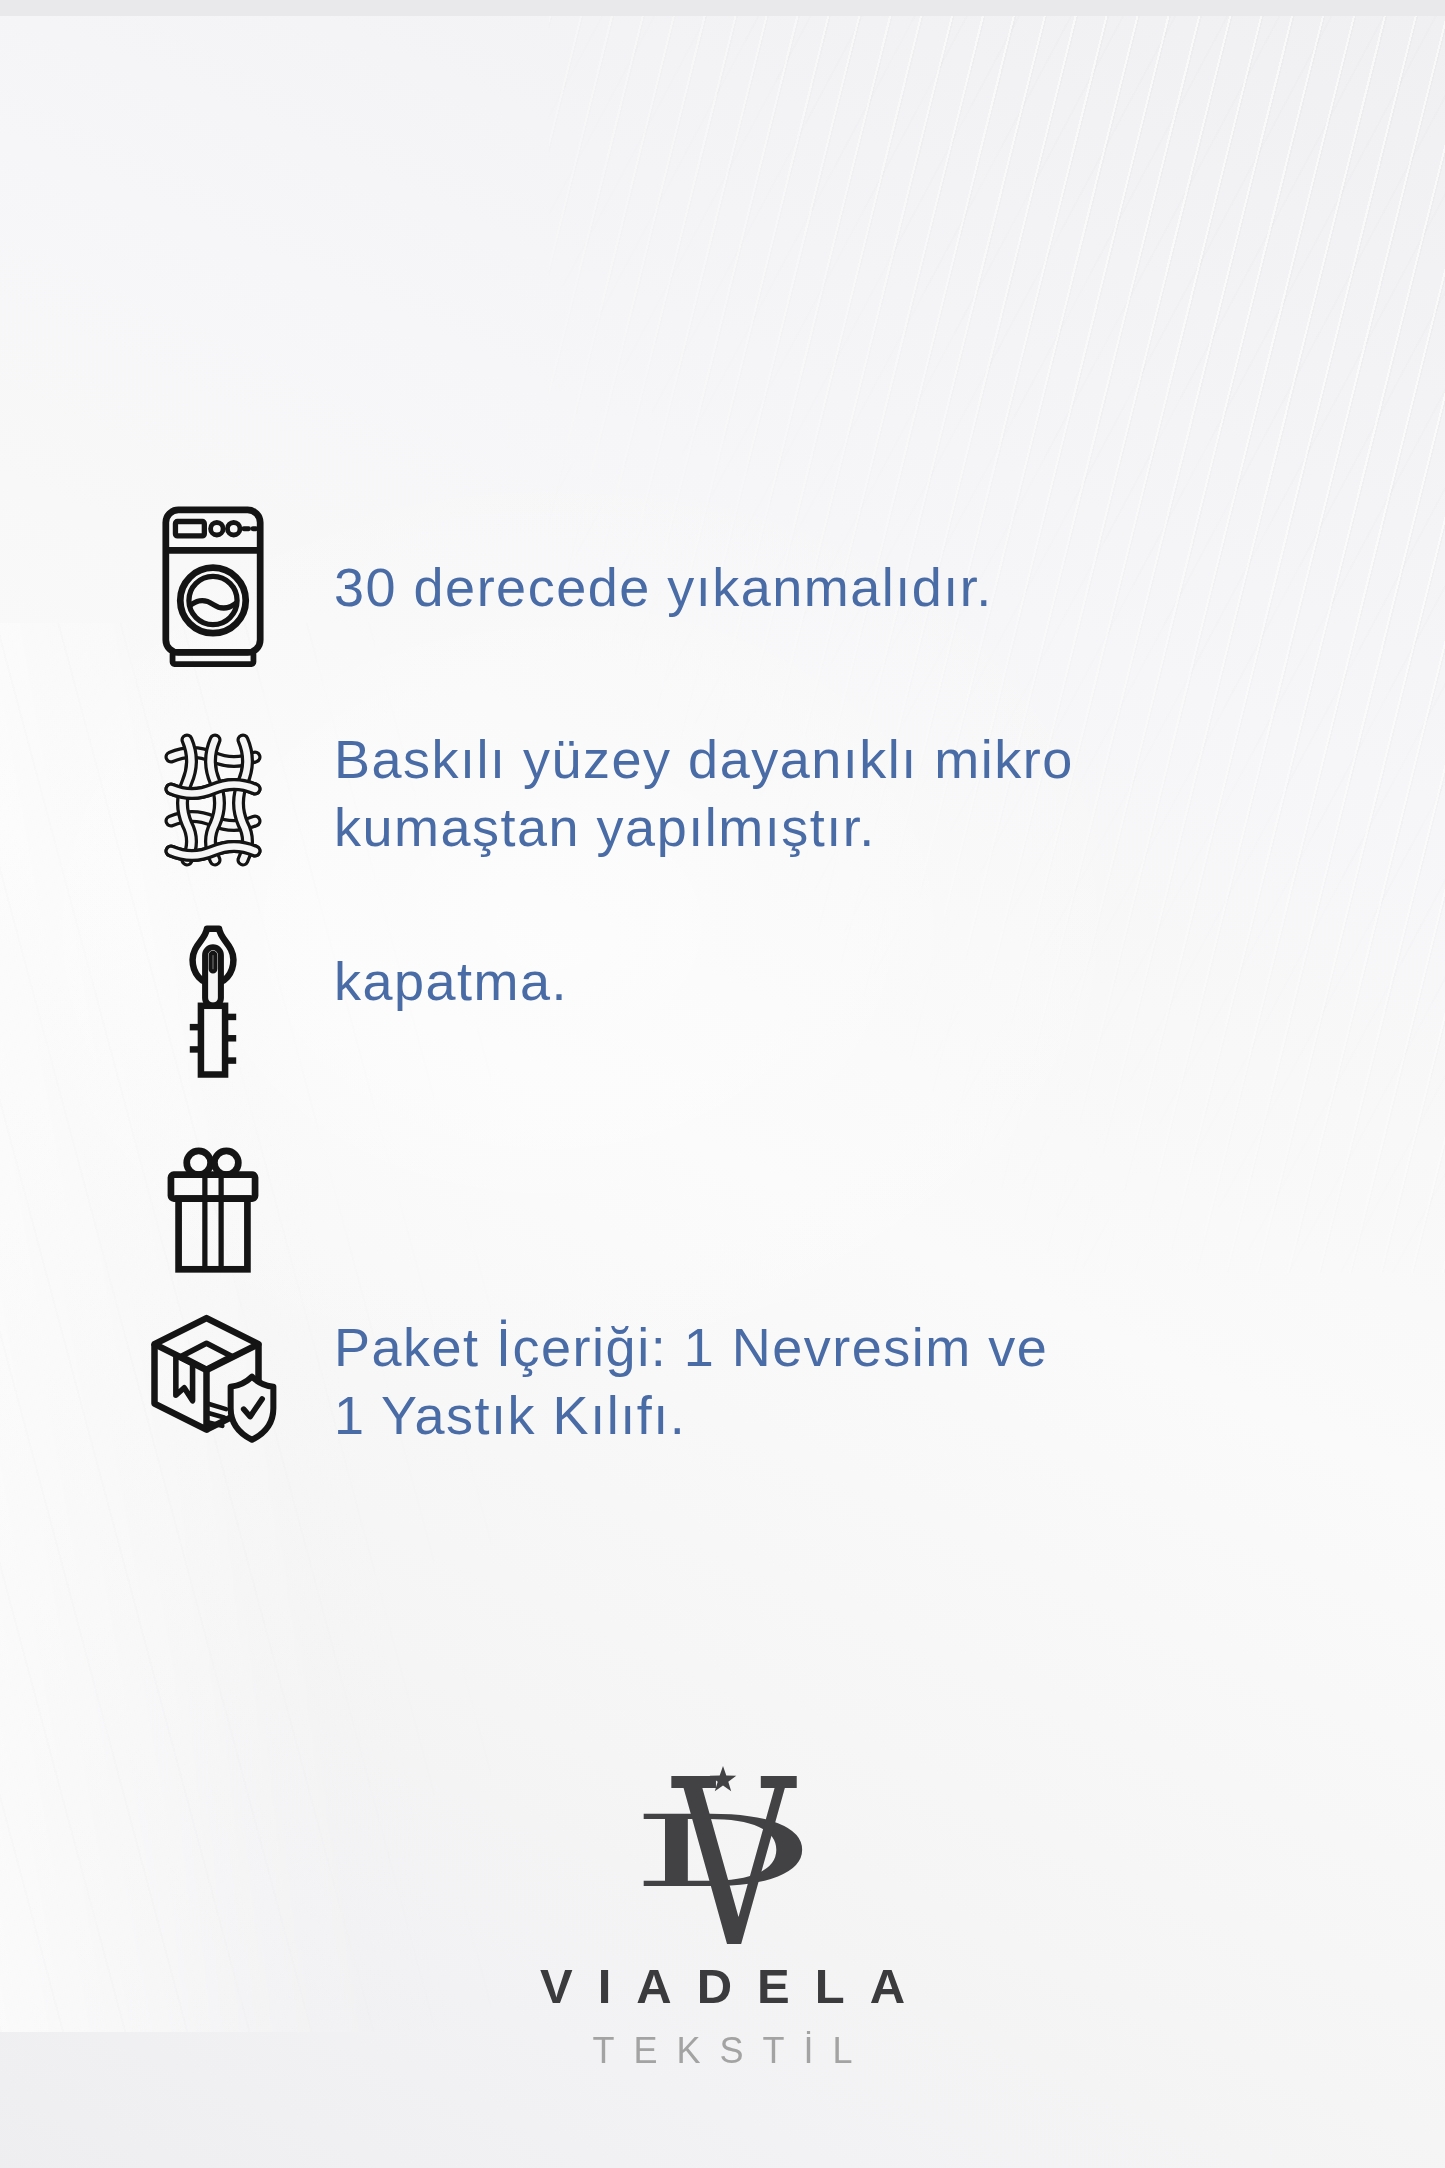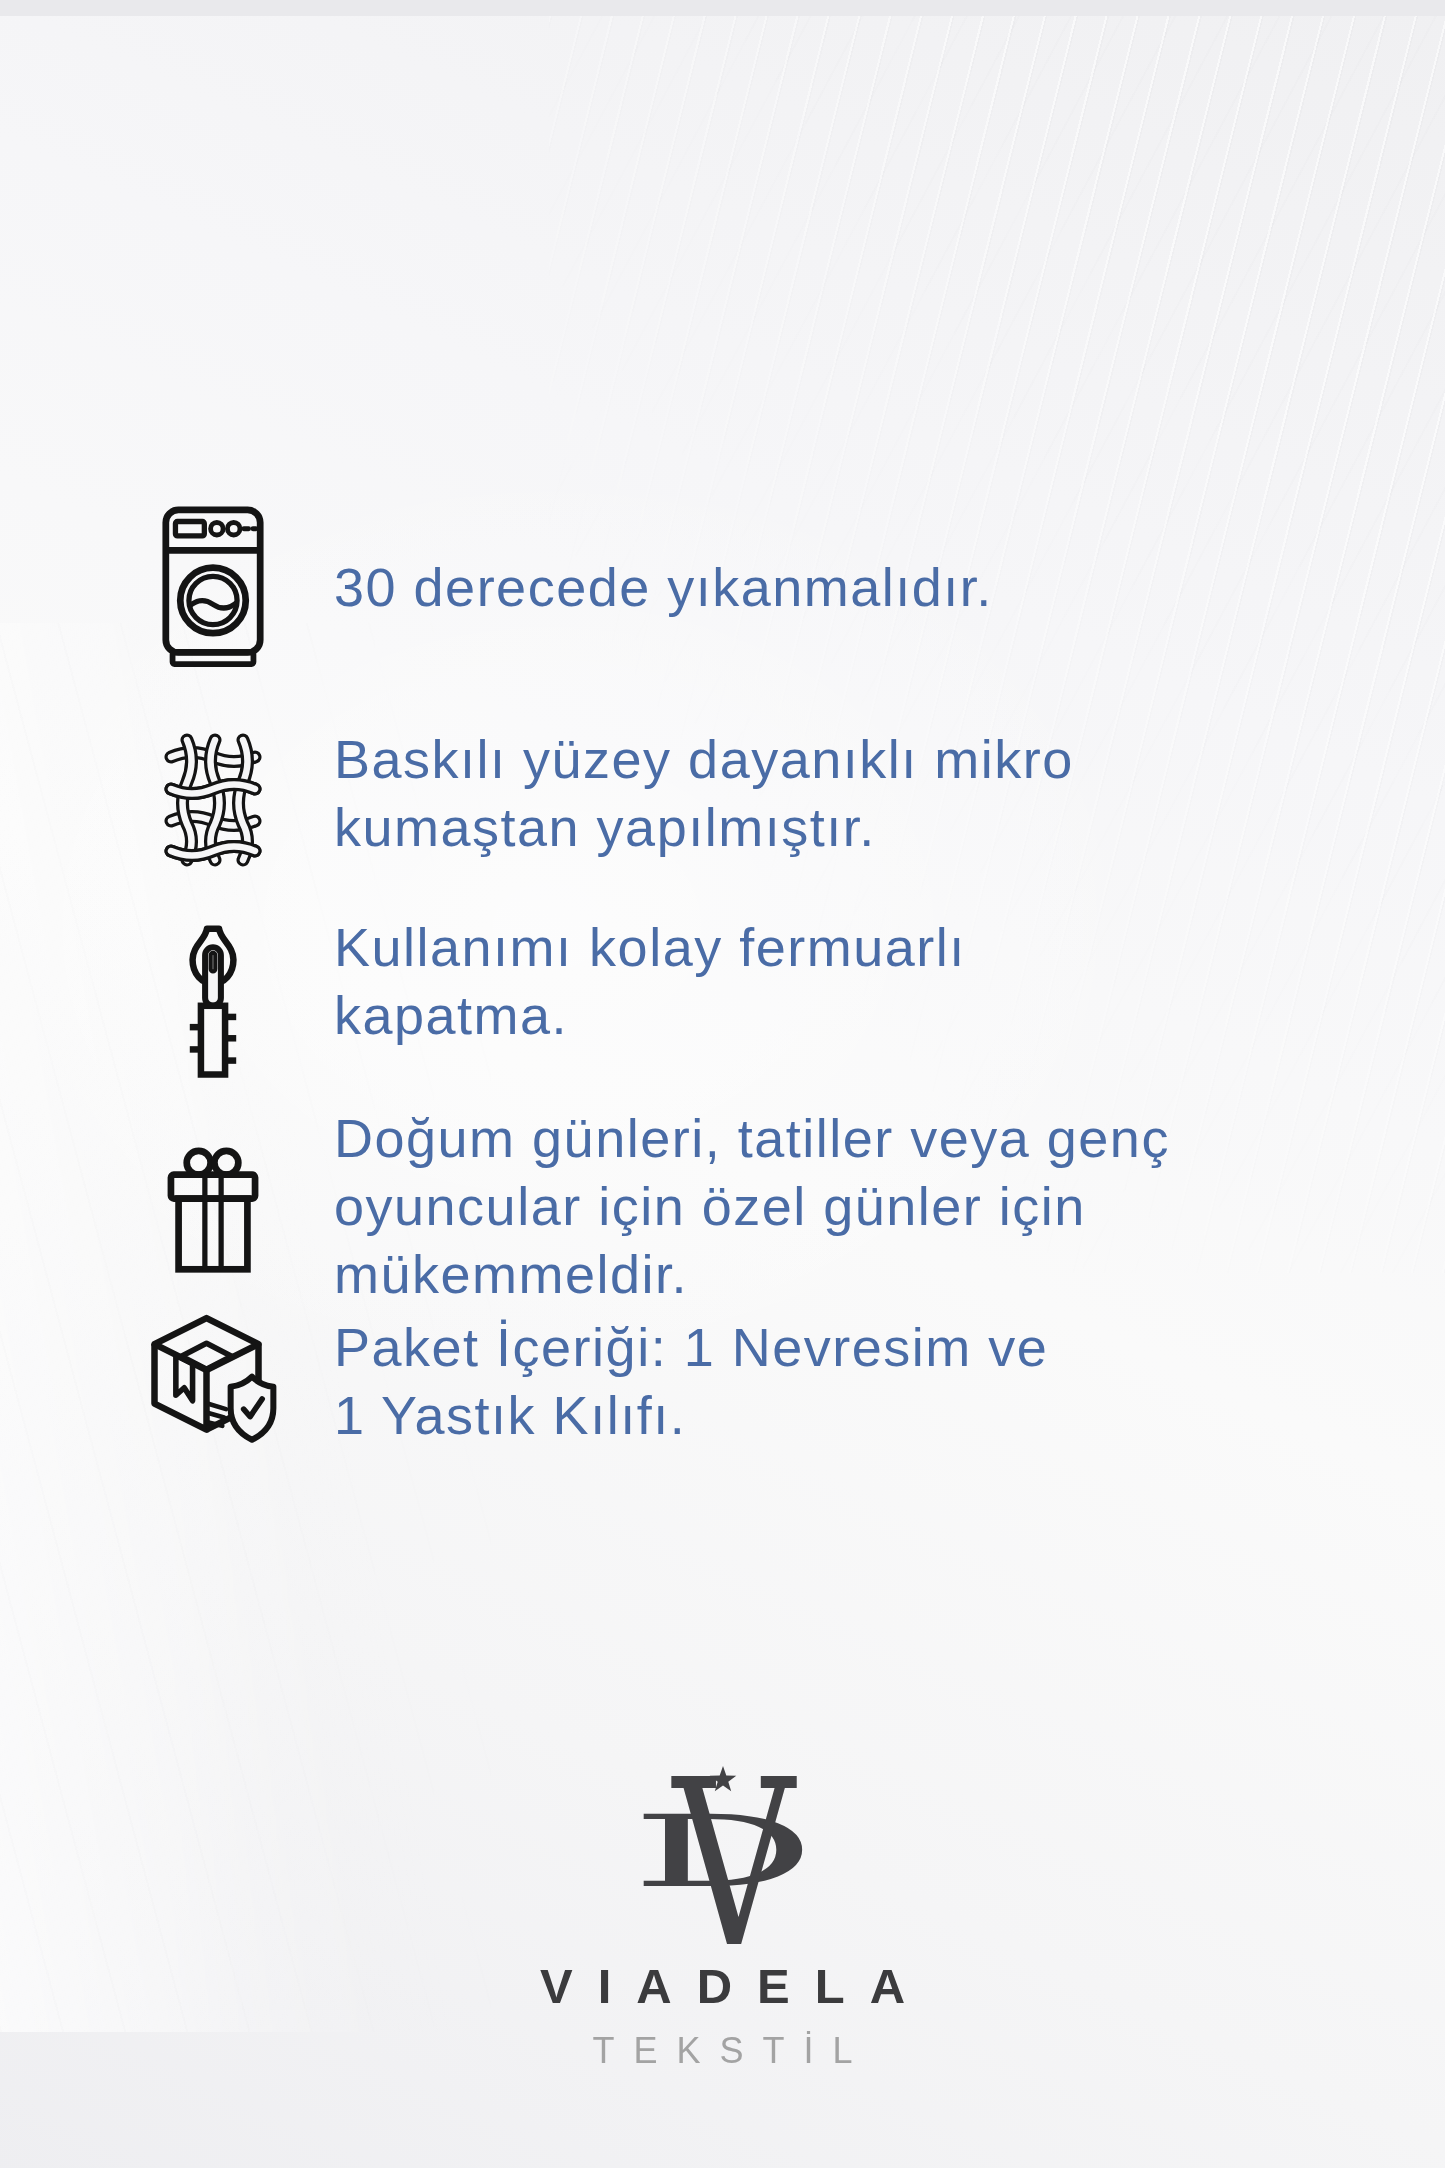--- a/index.html
+++ b/index.html
@@ -154,40 +154,34 @@
         <rect class="ic" x="25.5" y="31" width="5" height="20" rx="2.5" stroke-width="4.5"></rect>
         <rect class="ic" x="15" y="88" width="26" height="74" stroke-width="7"></rect>
         <line class="ic" x1="41" y1="100" x2="53" y2="100" stroke-width="7"></line>
         <line class="ic" x1="41" y1="123" x2="53" y2="123" stroke-width="7"></line>
         <line class="ic" x1="41" y1="147" x2="53" y2="147" stroke-width="7"></line>
         <line class="ic" x1="3" y1="111" x2="15" y2="111" stroke-width="7"></line>
         <line class="ic" x1="3" y1="135" x2="15" y2="135" stroke-width="7"></line>
       </svg>
     </div>
     <p class="feature-text">
-      <span>Kullanımı kolay fermuarlı</span>
       <span>kapatma.</span>
     </p>
   </div>
 
   <div class="row row-4">
     <div class="icon-col">
       <svg width="92" height="130" viewBox="0 0 96 136" aria-hidden="true">
         <circle class="ic" cx="33" cy="17.5" r="12.5" stroke-width="7"></circle>
         <circle class="ic" cx="62" cy="17.5" r="12.5" stroke-width="7"></circle>
         <rect class="ic" x="4" y="30" width="88" height="25" rx="3" stroke-width="7"></rect>
         <rect class="ic" x="12" y="55" width="72" height="74" stroke-width="7"></rect>
         <rect class="ic" x="39.5" y="30" width="17" height="99" stroke-width="5.5"></rect>
       </svg>
     </div>
-    <p class="feature-text">
-      <span>Doğum günleri, tatiller veya genç</span>
-      <span>oyuncular için özel günler için</span>
-      <span>mükemmeldir.</span>
-    </p>
   </div>
 
   <div class="row row-5">
     <div class="icon-col">
       <svg width="132" height="146" viewBox="0 0 140 154" aria-hidden="true">
         <path class="ic" d="M63 5 L119 33 L63 61 L7 33 Z" stroke-width="7" stroke-linejoin="round"></path>
         <path class="ic" d="M7 33 V97 L63 125 V61" stroke-width="7" stroke-linejoin="round"></path>
         <path class="ic" d="M119 33 V97 L63 125" stroke-width="7" stroke-linejoin="round"></path>
         <path class="ic" d="M36 46 L63 32 L90 46 L63 60 Z" stroke-width="6" stroke-linejoin="round"></path>
         <path class="ic" d="M30 45 L30 88 L39 80 L48 94 L48 54 Z" stroke-width="6" stroke-linejoin="round"></path>

